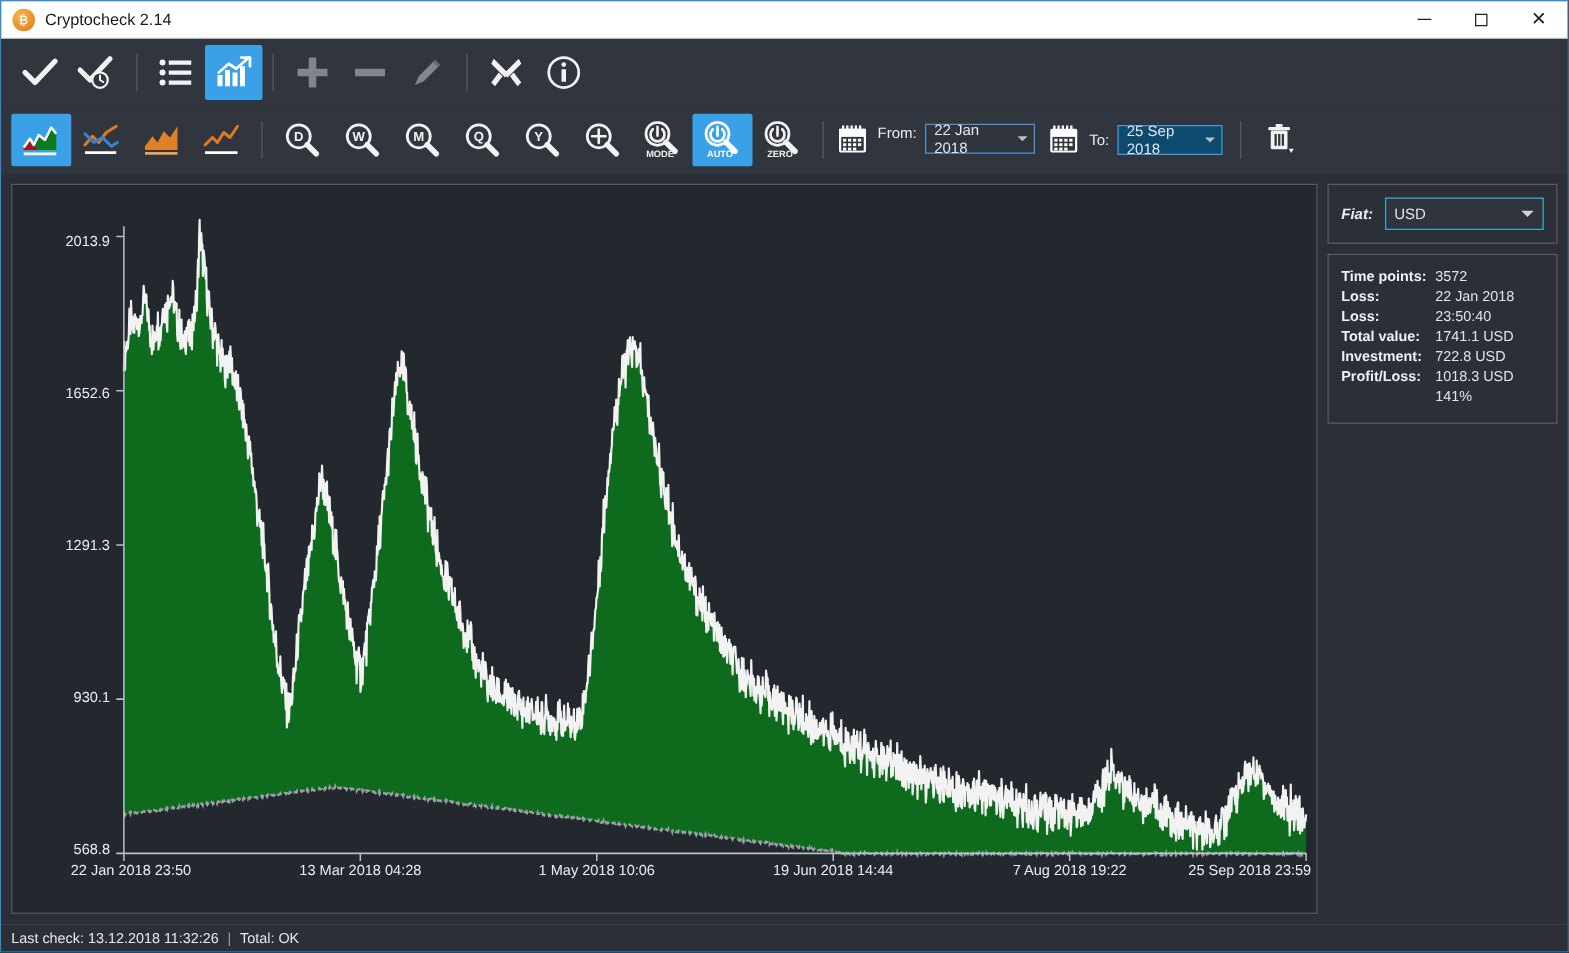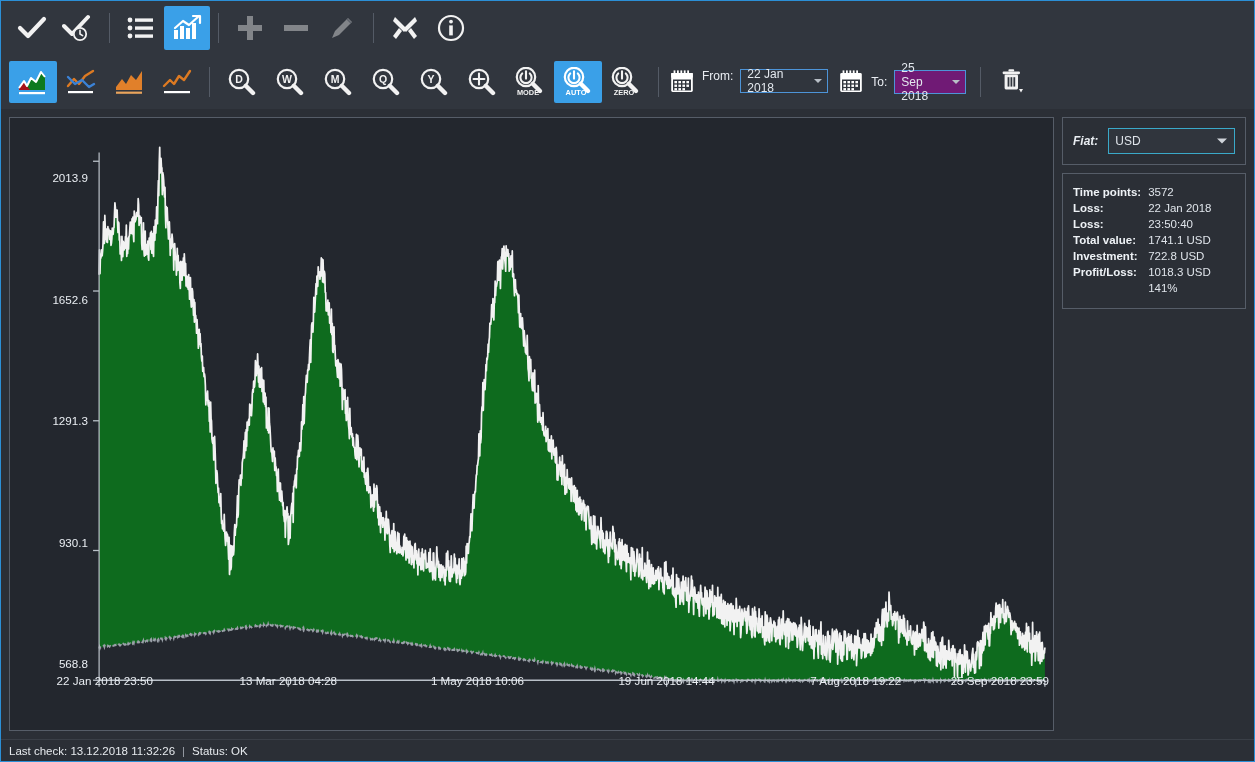--- a/index.html
+++ b/index.html
@@ -149,20 +149,39 @@
     font-size: 11.5px; color: #e6eaee;
     border-top: 1px solid #3a3f47;
   }
   .sb-sep { margin: 0 7px; color: #9aa0a8; }
 </style>
 </head>
 <body>
 
 <div class="window">
 
+  <div class="titlebar">
+    <div class="title-icon">
+      <svg width="12" height="12" viewBox="0 0 12 12">
+        <path d="M4 2.2v7.6M6 1.4v1.2M6 9.4v1.2M3 3h3.3c.9 0 1.6.6 1.6 1.4S7.2 5.8 6.3 5.8H3.6M3 5.8h3.6c1 0 1.8.7 1.8 1.5s-.8 1.5-1.8 1.5H3" stroke="#fff" stroke-width="1" fill="none" stroke-linecap="round"></path>
+      </svg>
+    </div>
+    <div class="title-text">Cryptocheck 2.14</div>
+    <div class="win-controls">
+      <div class="win-btn">
+          <span class="min-glyph"></span>
+        </div>
+      <div class="win-btn">
+          <span class="max-glyph"></span>
+        </div>
+      <div class="win-btn close">
+          <span class="close-glyph">✕</span>
+        </div>
+    </div>
+  </div>
 
   <div class="toolbar toolbar-1">
     <div class="tbtn">
       <svg width="30" height="26" viewBox="0 0 30 26">
         <path d="M3 13 L11 21 L27 4" stroke="#f2f2f2" stroke-width="4.2" fill="none" stroke-linecap="round" stroke-linejoin="round"></path>
       </svg>
     </div>
     <div class="tbtn">
       <svg width="32" height="28" viewBox="0 0 32 28">
         <path d="M2 12 L10 20 L26 3" stroke="#f2f2f2" stroke-width="4" fill="none" stroke-linecap="round" stroke-linejoin="round"></path>
@@ -380,21 +399,21 @@
         </g>
         <g fill="#fff">
           <rect x="4.6" y="1.4" width="1.8" height="3.4"></rect>
             <rect x="8" y="1.4" width="1.8" height="3.4"></rect>
           <rect x="11.4" y="1.4" width="1.8" height="3.4"></rect>
             <rect x="14.8" y="1.4" width="1.8" height="3.4"></rect>
           <rect x="18.2" y="1.4" width="1.8" height="3.4"></rect>
         </g>
       </svg>
       <span style="font-size:12px;color:#e9edf2;">To:</span>
-      <div style="position:relative;width:72px;height:24px;background:#701a75;border:1px solid #4d94d8;display:flex;align-items:center;padding:0 29px 0 6px;">
+      <div style="position:relative;width:84px;height:24px;background:#0c4a6e;border:1px solid #4d94d8;display:flex;align-items:center;padding:0 29px 0 6px;">
         <span style="font-size:12px;color:#e3e8ee;">25 Sep 2018</span>
         <span style="position:absolute;right:5px;top:50%;transform:translateY(-50%);width:0;height:0;border-left:4px solid transparent;border-right:4px solid transparent;border-top:4px solid #b8bfc7;"></span>
       </div>
     </div>
 
     <div class="sep" style="margin-left:14px;"></div>
     <div class="tbtn">
       <svg width="30" height="30" viewBox="0 0 30 30">
         <rect x="6.6" y="7.4" width="13.4" height="15" rx="1.3" fill="#f2f2f2"></rect>
         <rect x="4.6" y="4.6" width="17.4" height="2.6" rx="1.1" fill="#f2f2f2"></rect>
@@ -517,17 +536,17 @@
         </table>
       </div>
     </div>
   </div>
 
   <div class="statusbar">
     <span>Last check:</span>
     <span>&nbsp;</span>
     <span>13.12.2018 11:32:26</span>
     <span class="sb-sep">|</span>
-    <span>Status:</span>
+    <span>Total:</span>
     <span>&nbsp;</span>
     <span>OK</span>
   </div>
 </div>
 
 </body></html>

